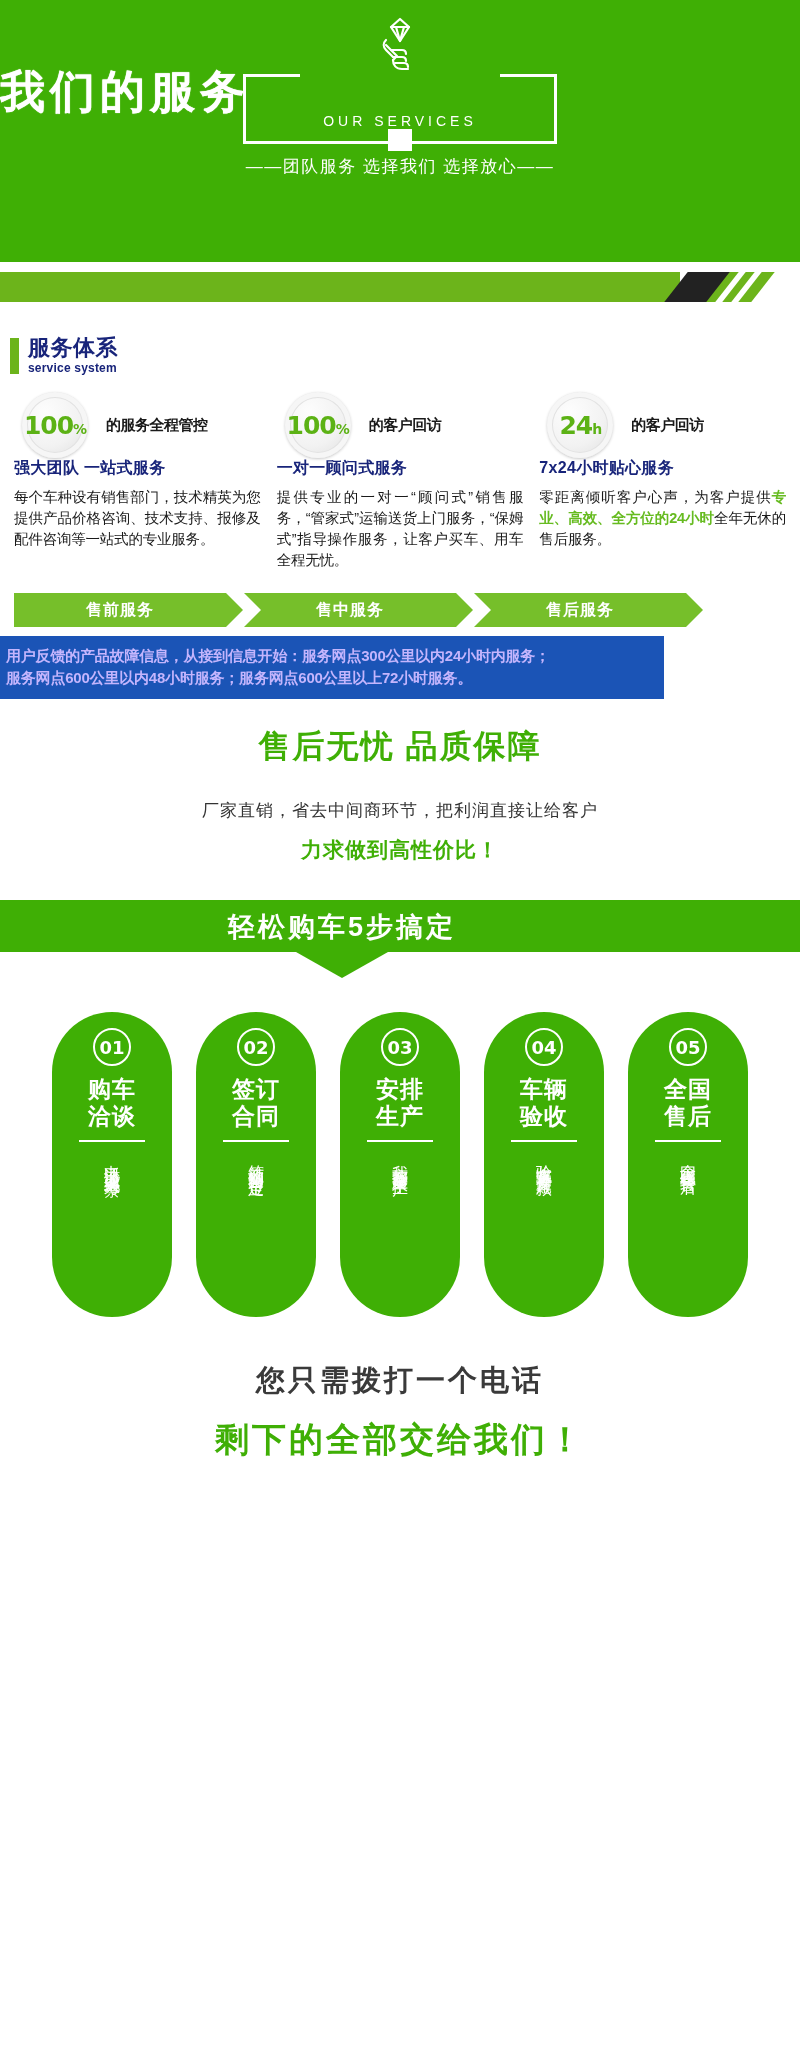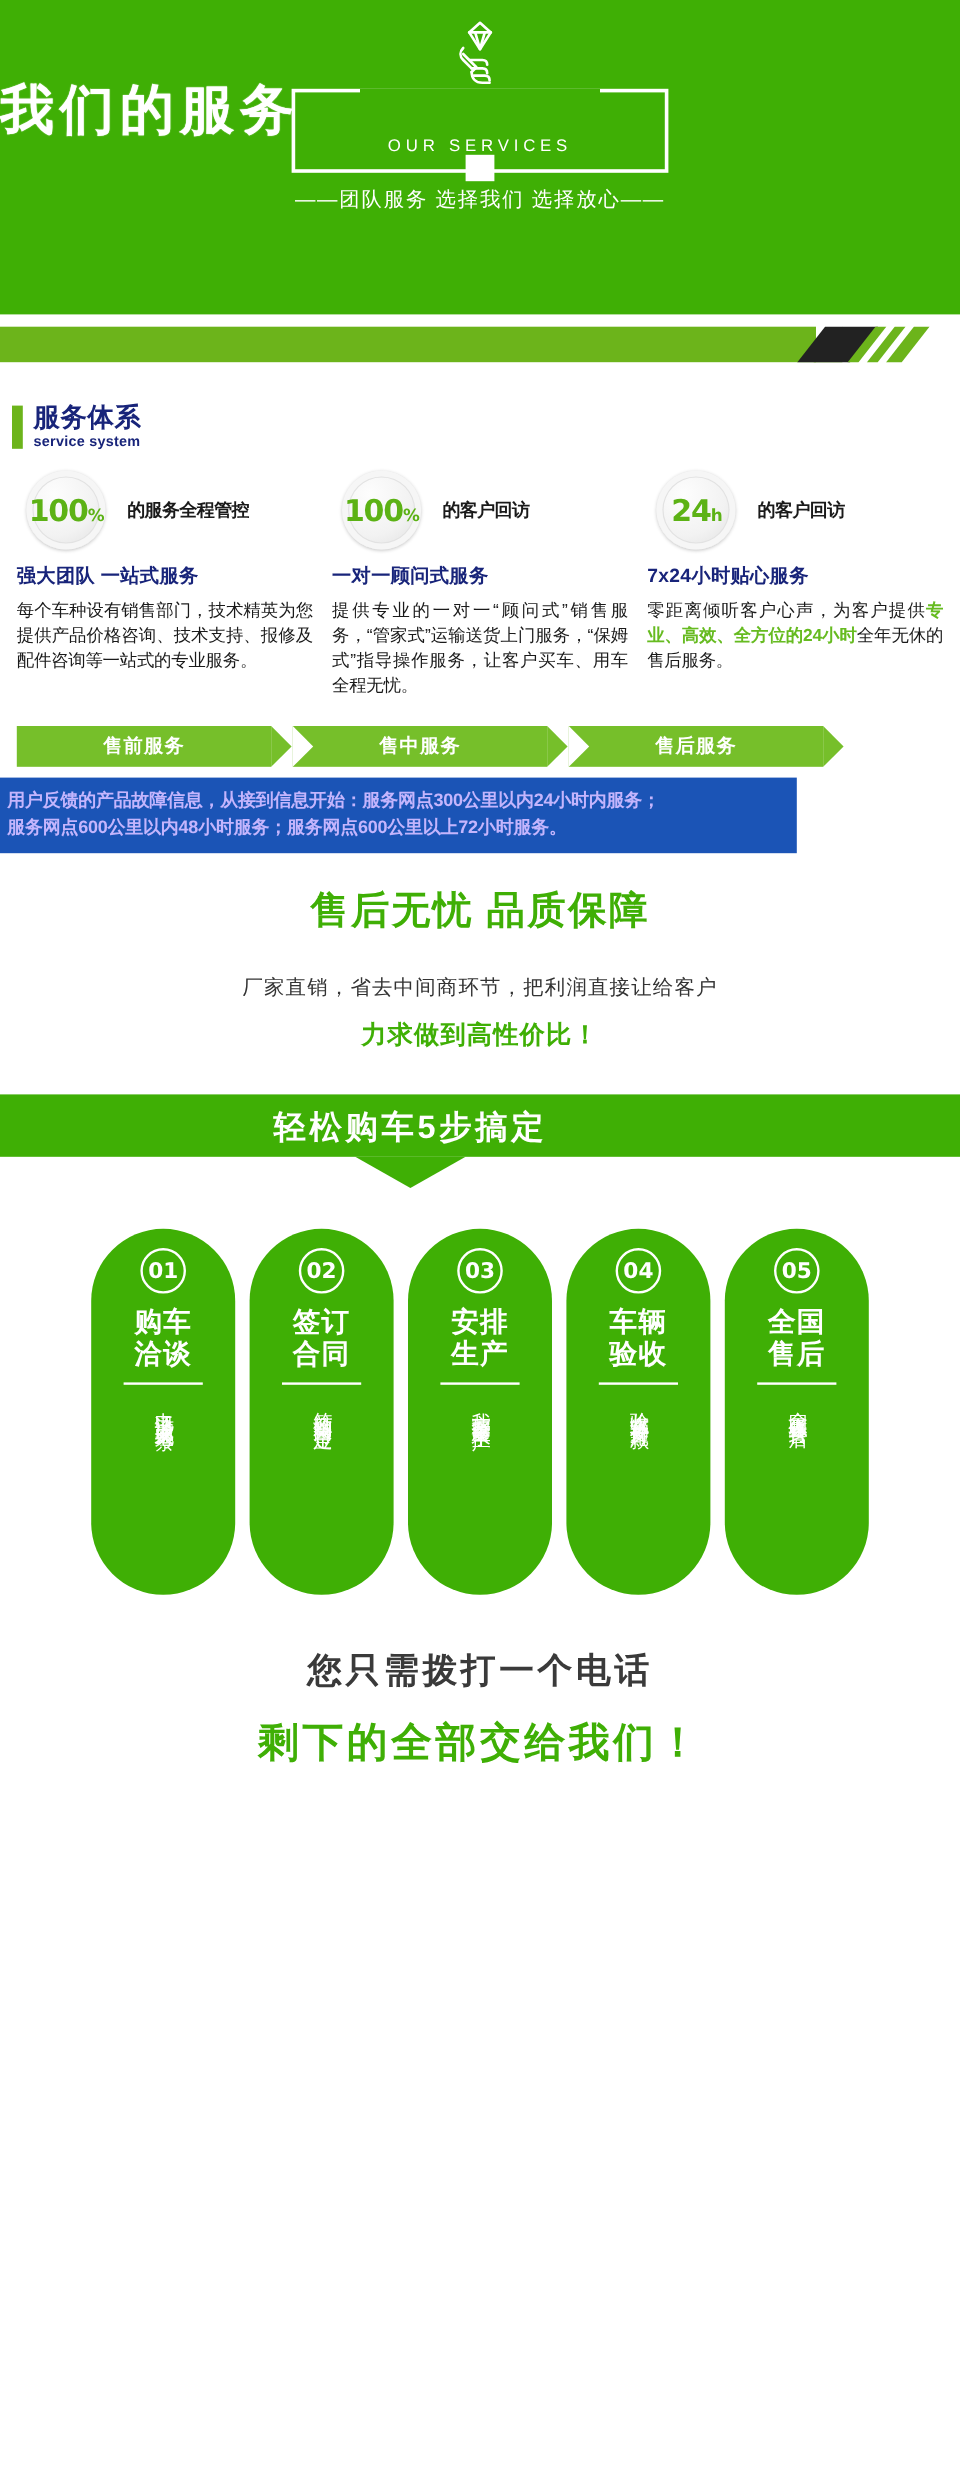--- a/index.html
+++ b/index.html
@@ -192,21 +192,21 @@
     color: #1a1a1a;
     font-size: 15px;
     font-weight: 700;
     letter-spacing: -0.5px;
     white-space: nowrap;
   }
 
   
   .features {
     display: flex;
-    margin-top: 12px;
+    margin-top: 0;
     padding: 0 6px;
   }
   .feat-col { width: 266px; padding: 0 8px; }
   .feat-title {
     color: #18247a;
     font-size: 16px;
     font-weight: 700;
     letter-spacing: 0.3px;
     margin-bottom: 8px;
   }
@@ -353,21 +353,21 @@
     color: #ffffff;
     font-size: 27px;
     font-weight: 700;
     letter-spacing: 3px;
   }
 
   
   .step-pills {
     display: flex;
     justify-content: center;
-    gap: 12px;
+    gap: 24px;
     margin-top: 32px;
   }
   .pill {
     width: 120px;
     height: 305px;
     border-radius: 60px;
     background: #3faf05;
     display: flex;
     flex-direction: column;
     align-items: center;

